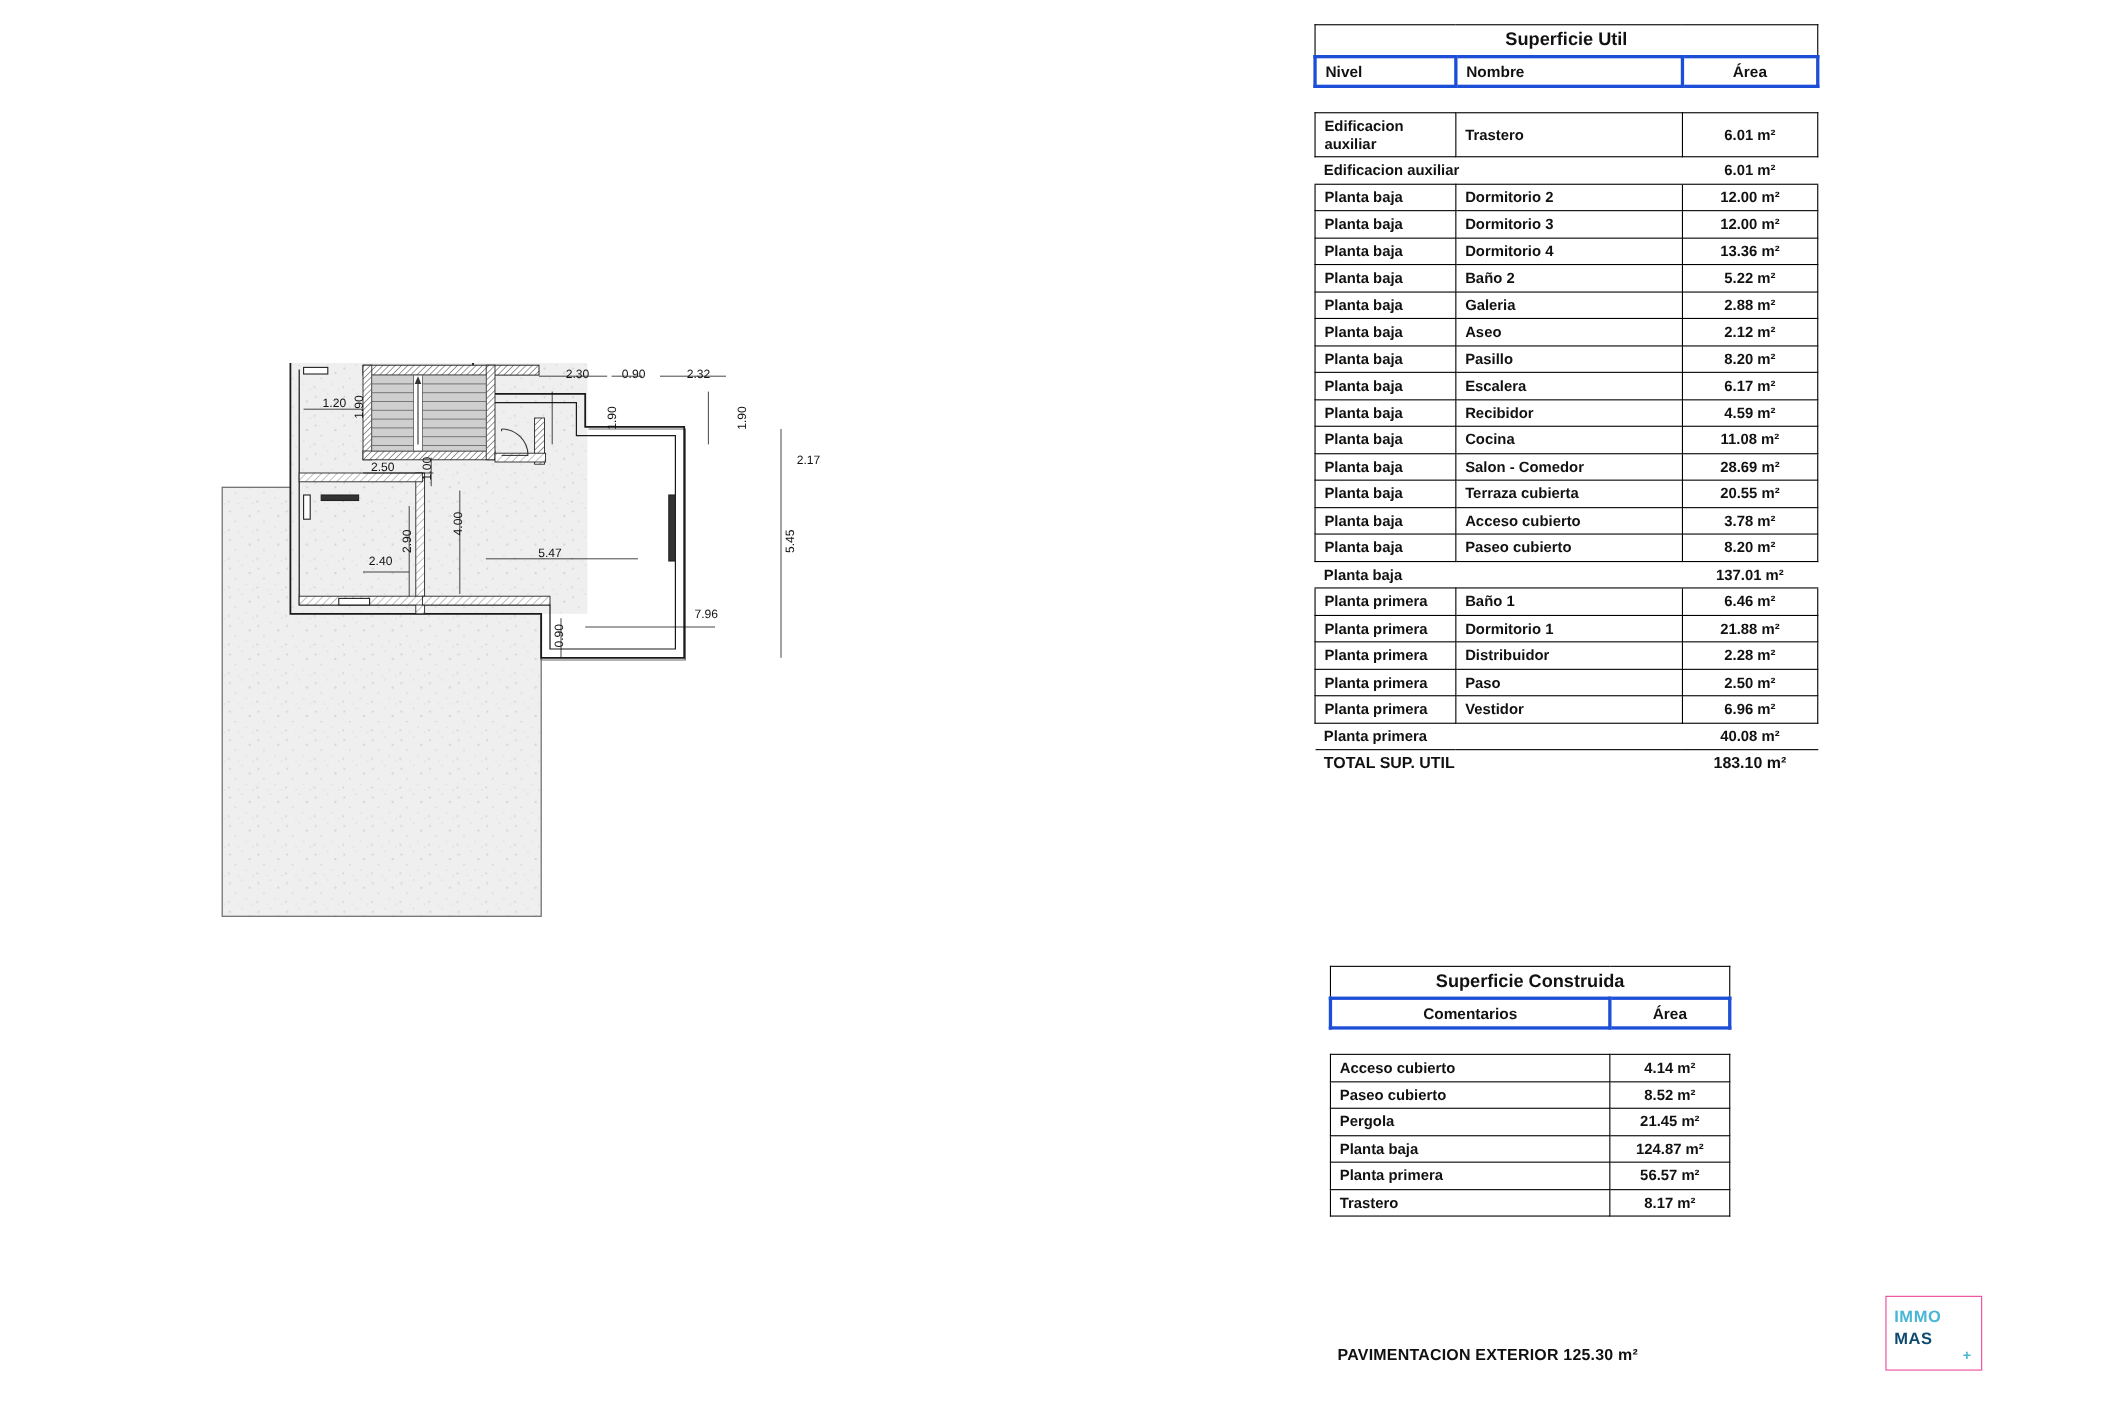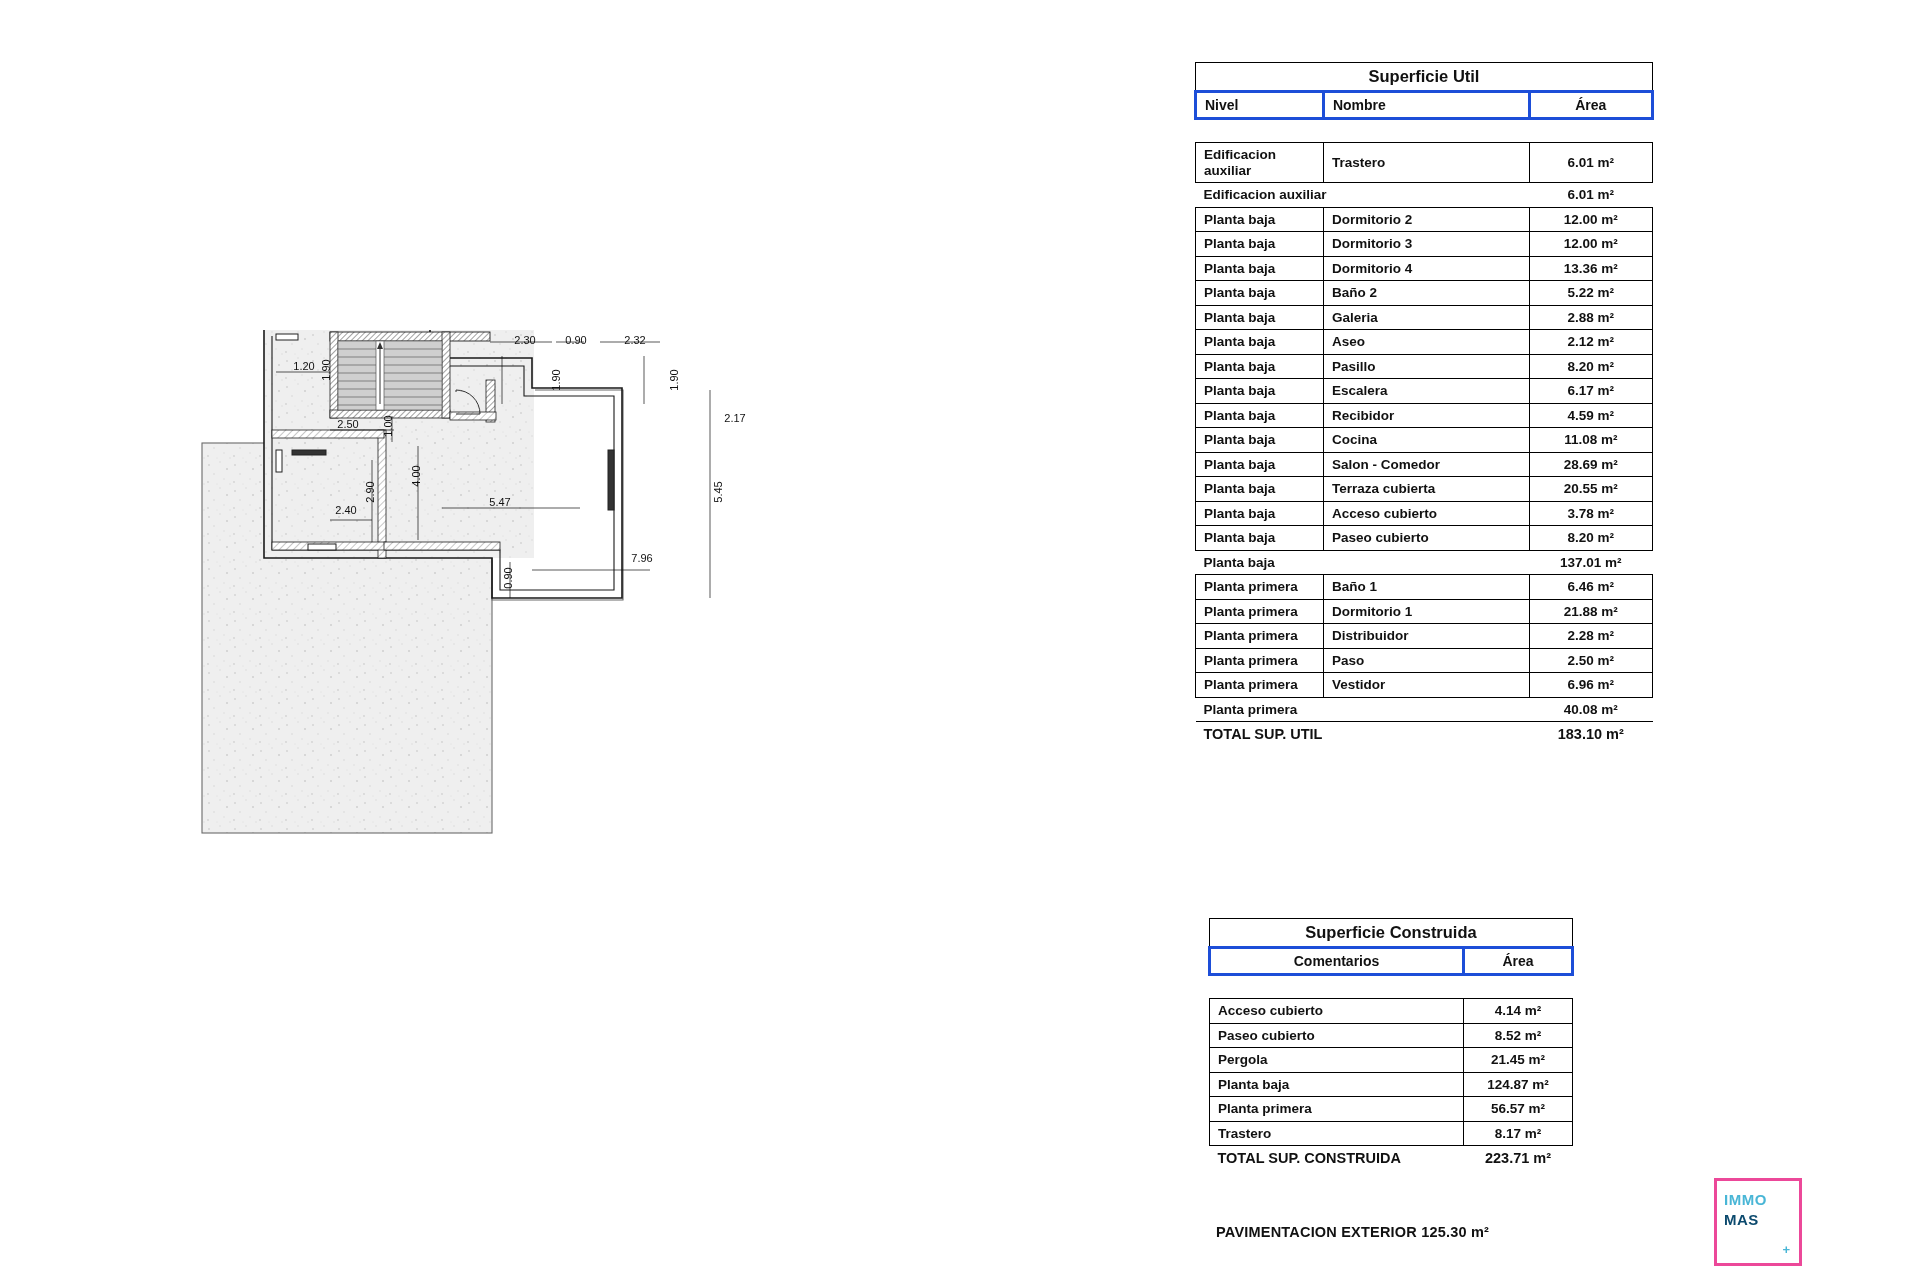--- a/index.html
+++ b/index.html
@@ -23,21 +23,20 @@
     top: 330px;
     width: 800px;
     height: 700px;
   }
   #plan svg { display: block; }
 
   
   .table-block {
     position: absolute;
     font-family: "Liberation Sans", sans-serif;
-    margin-top: 40px;
   }
   #util-table { left: 1194px; top: 22px; width: 460px; }
   #constr-table { left: 1208px; top: 878px; width: 366px; }
 
   table.sheet {
     border-collapse: collapse;
     width: 100%;
     font-size: 13.5px;
   }
   table.sheet td {
@@ -101,22 +100,22 @@
     font-weight: bold;
     letter-spacing: 0.2px;
   }
 
   
   #logo {
     position: absolute;
     left: 1714px;
     top: 1178px;
     width: 88px;
-    height: 88px;
-    border: 3px solid #ec4899;
+    height: 68px;
+    border: 1px solid #ec4899;
     box-sizing: border-box;
   }
   #logo .l1 {
     position: absolute;
     left: 7px; top: 10px;
     font-size: 15px;
     font-weight: bold;
     color: #49b6d6;
     letter-spacing: 0.5px;
   }
@@ -451,24 +450,20 @@
       </tr>
       <tr class="data-row">
         <td>Planta primera</td>
         <td class="area">56.57 m²</td>
       </tr>
       <tr class="data-row">
         <td>Trastero</td>
         <td class="area">8.17 m²</td>
       </tr>
 
-      <tr class="total-row">
-        <td>TOTAL SUP. CONSTRUIDA</td>
-        <td class="area">223.71 m²</td>
-      </tr>
     </tbody>
   </table>
 </div>
 
 <div id="pav-note">PAVIMENTACION EXTERIOR 125.30 m²</div>
 
 <div id="logo">
   <span class="l1">IMMO</span>
   <span class="l2">MAS</span>
   <span class="plus">+</span>

